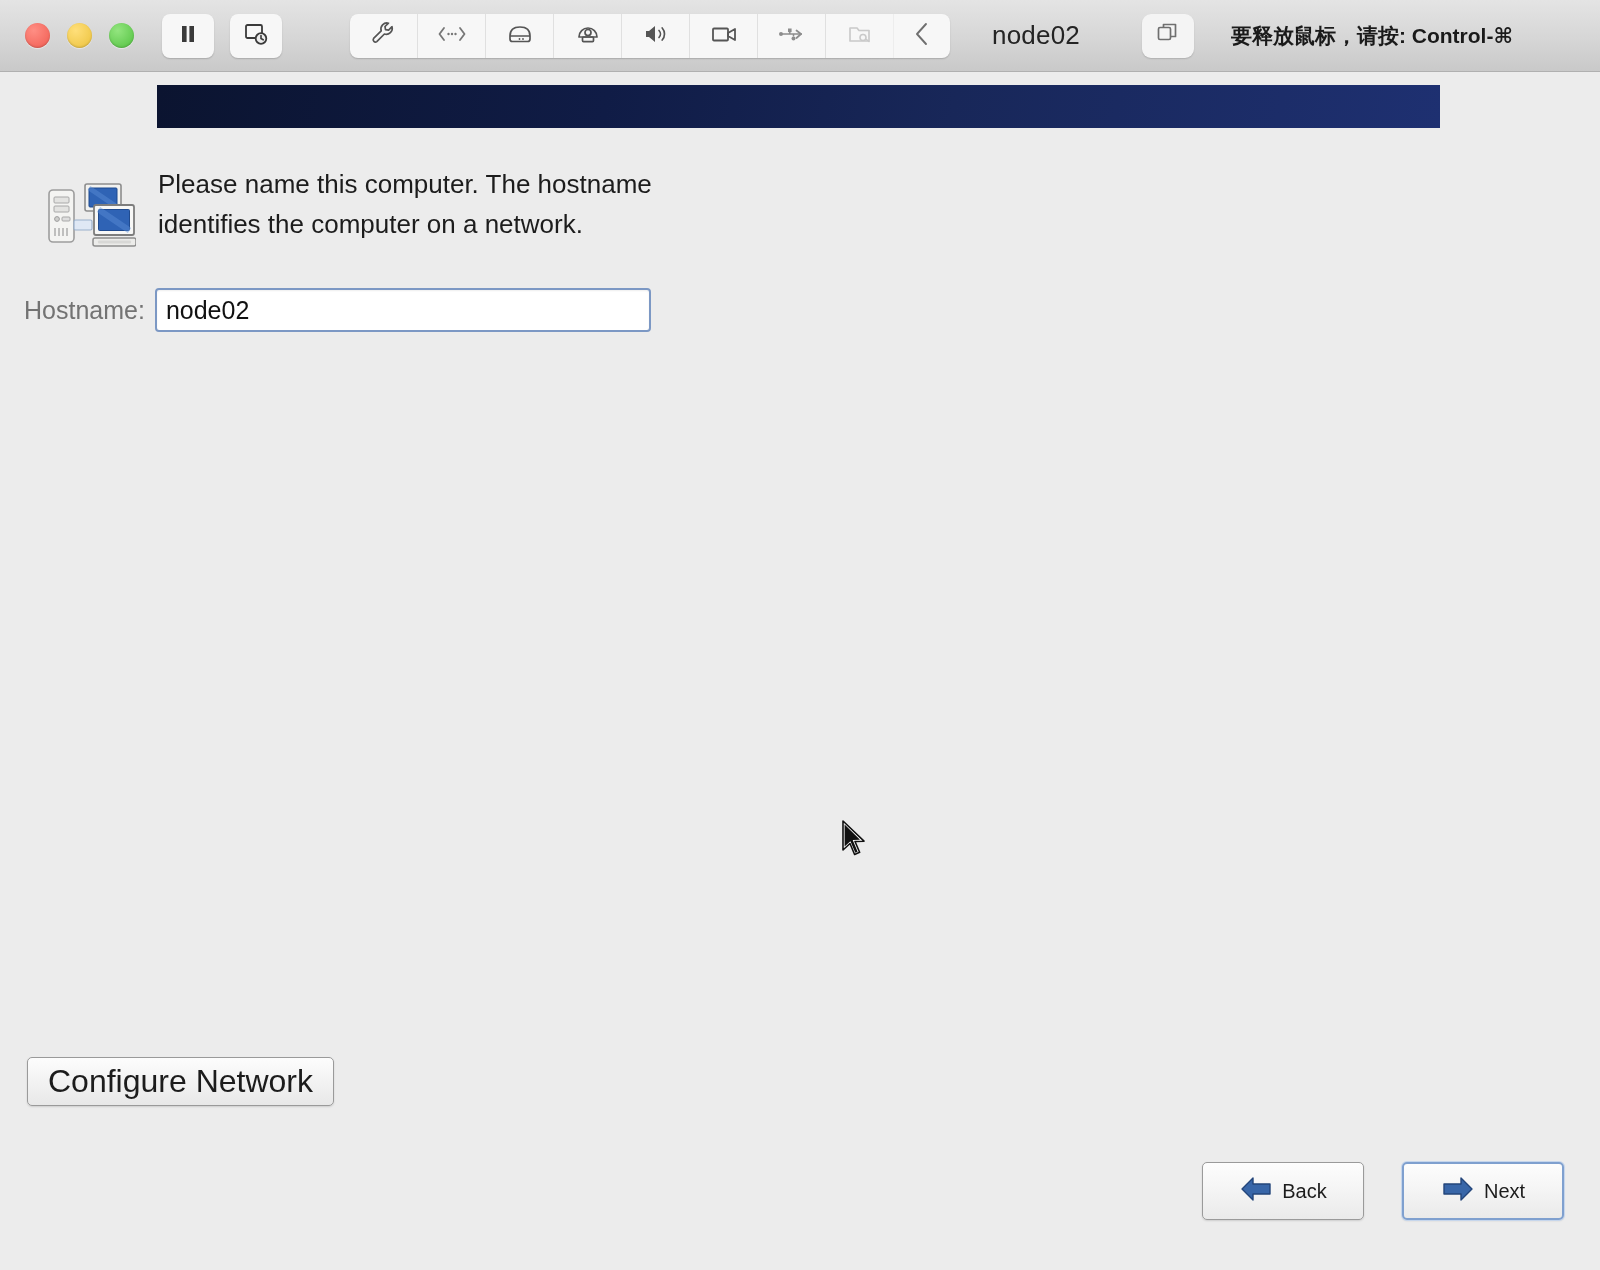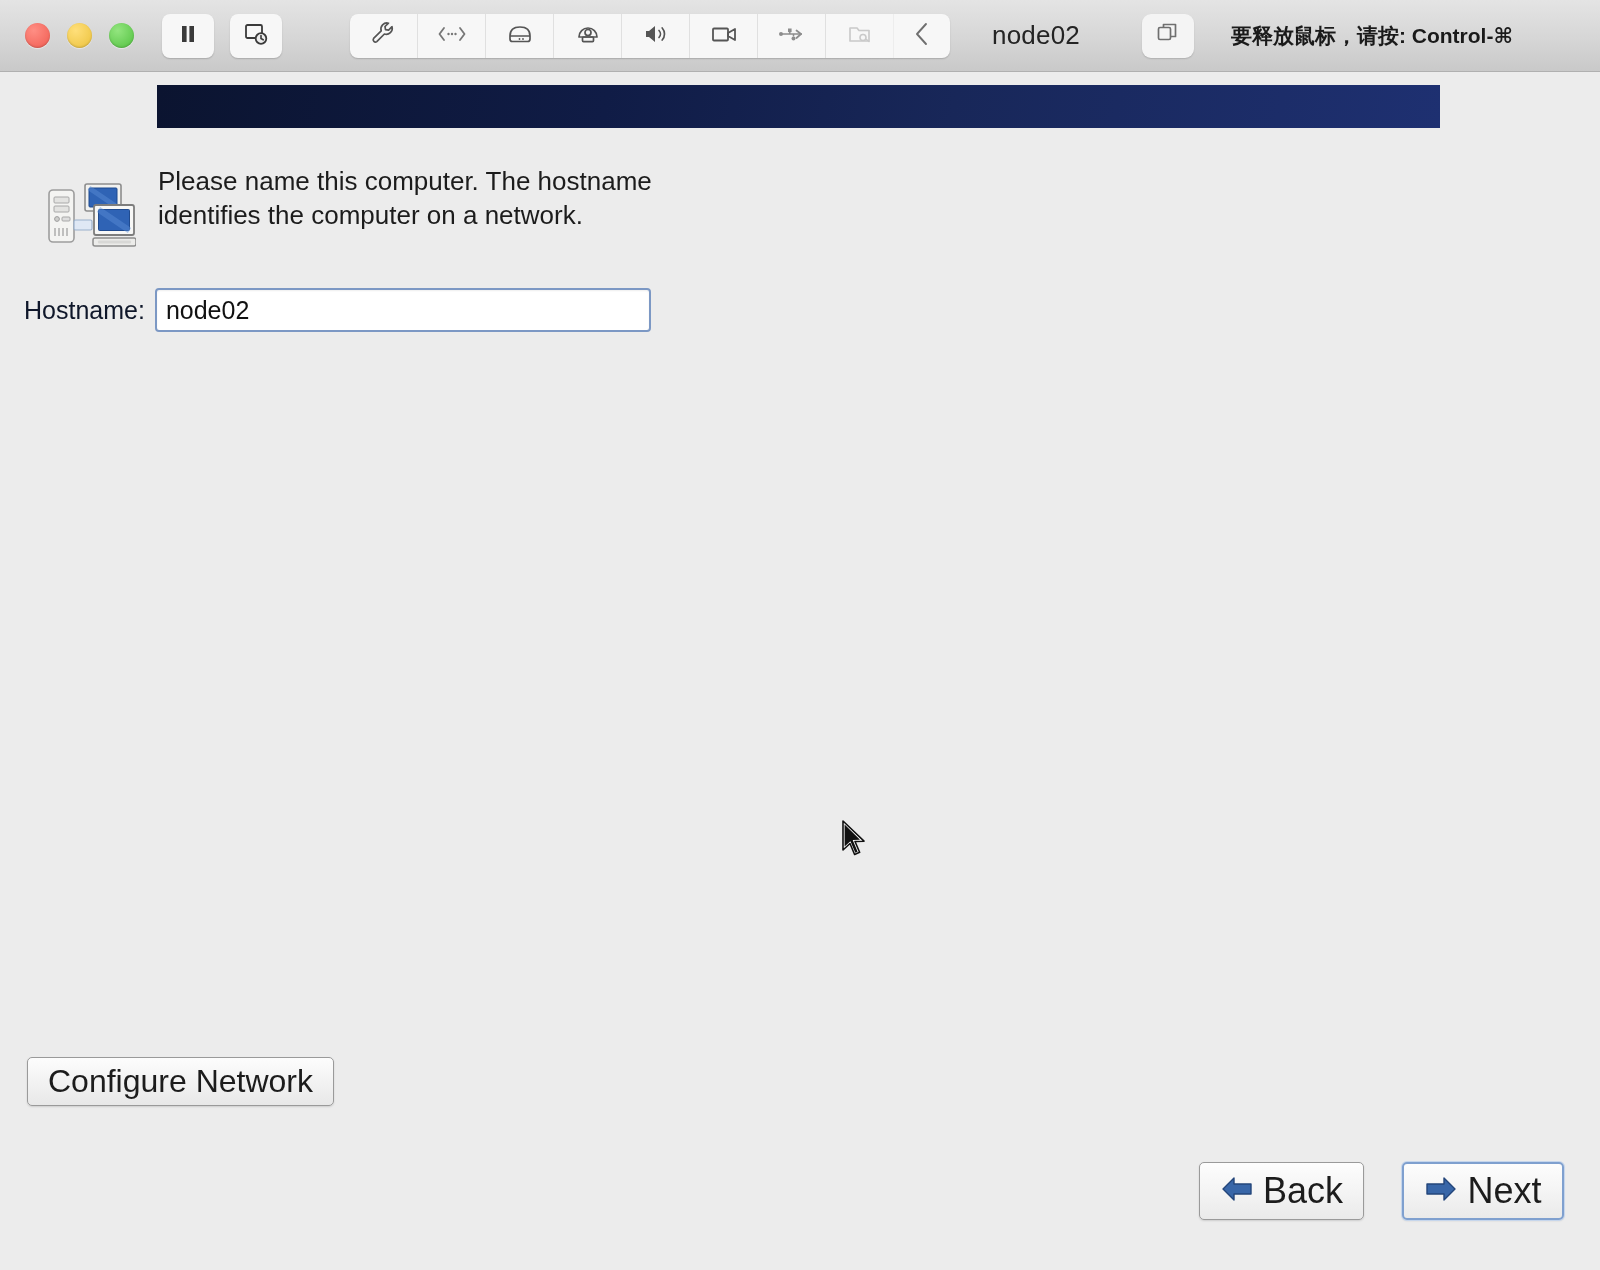--- a/index.html
+++ b/index.html
@@ -118,35 +118,35 @@
     width: 700px;
     display: flex;
     align-items: flex-start;
   }
 
   #computers-icon { width: 92px; height: 74px; flex: 0 0 auto; margin-top: 14px; }
 
   #intro-text {
     margin-left: 22px;
     font-size: 26px;
-    line-height: 34px;
+    line-height: 40px;
     color: #1c1c1c;
     max-width: 510px;
   }
 
   #hostname-row {
     position: absolute;
     top: 216px;
     left: 24px;
     display: flex;
     align-items: center;
   }
   #hostname-label {
     font-size: 25px;
-    color: #0f172a;
+    color: #737373;
     margin-right: 10px;
   }
   #hostname-input {
     width: 496px;
     height: 44px;
     background: #ffffff;
     border: 2px solid #7c98c4;
     border-radius: 4px;
     font-family: "Liberation Sans", "DejaVu Sans", sans-serif;
     font-size: 25px;
@@ -180,21 +180,21 @@
     align-items: center;
     gap: 38px;
   }
   .nav-btn {
     height: 58px;
     min-width: 162px;
     padding: 0 20px;
     display: flex; align-items: center; justify-content: center;
     gap: 9px;
     font-family: "Liberation Sans", "DejaVu Sans", sans-serif;
-    font-size: 36px;
+    font-size: 20px;
     color: #1c1c1c;
     background: linear-gradient(180deg, #fdfdfd 0%, #f4f4f4 50%, #eaeaea 100%);
     border: 1px solid #9a9a9a;
     border-radius: 5px;
     box-shadow: 0 1px 2px rgba(0,0,0,.13);
     cursor: pointer;
   }
   #next-button {
     border: 2px solid #7fa0cf;
     box-shadow: 0 0 0 1px #c6d6ec, 0 1px 2px rgba(0,0,0,.13);

